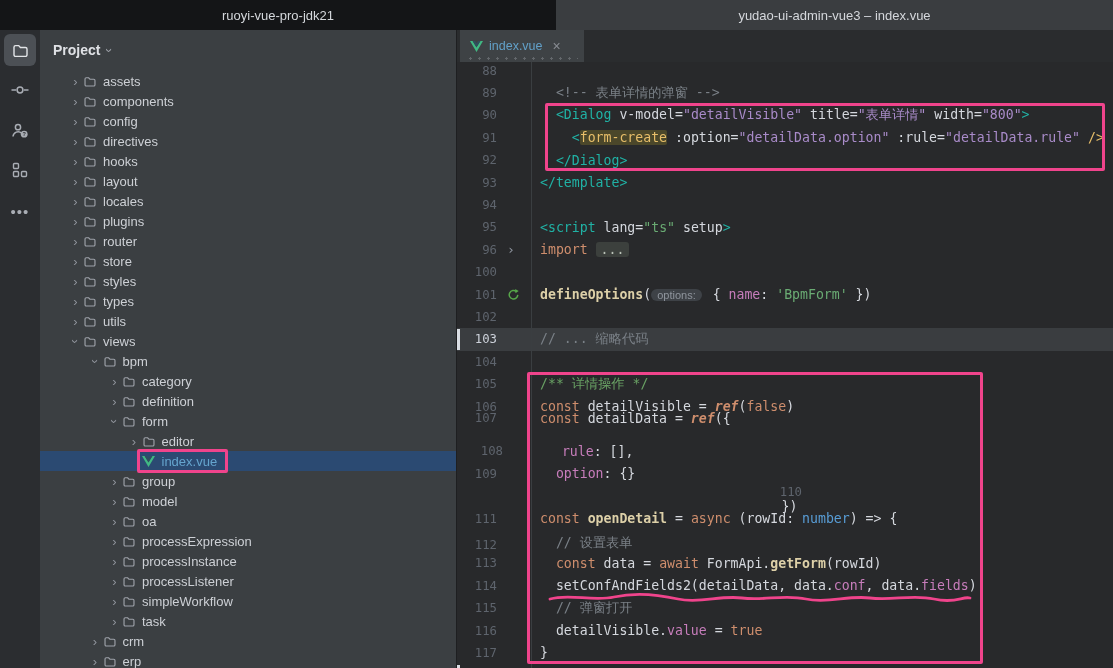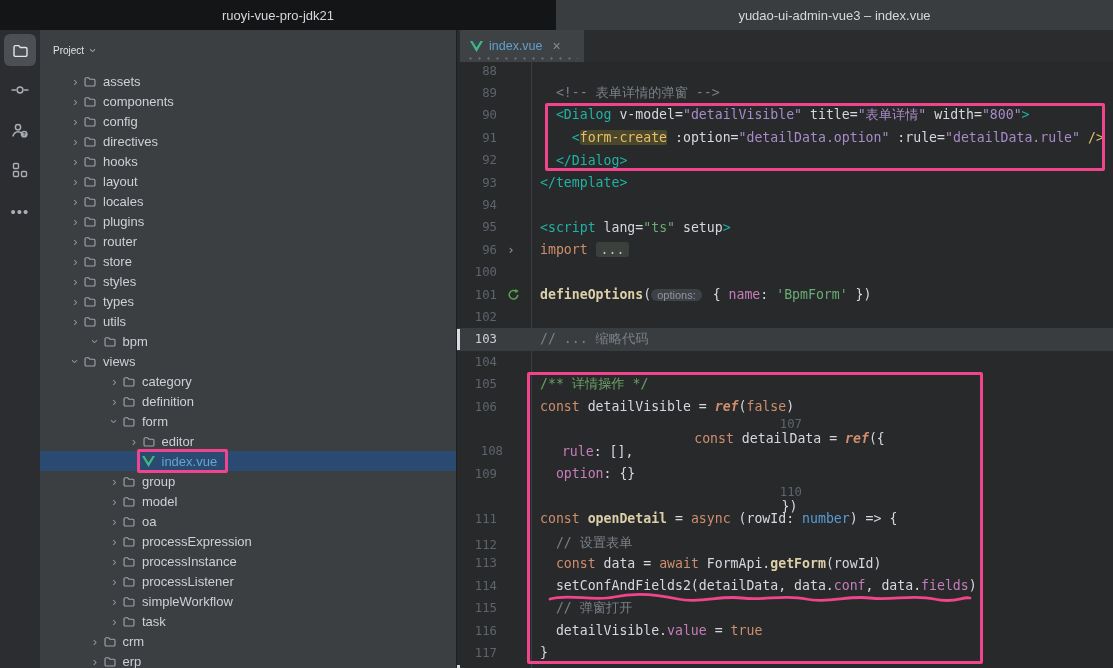--- a/index.html
+++ b/index.html
@@ -16,21 +16,21 @@
   .stripe { position:absolute; left:0; top:30px; width:40px; height:638px; background:#2B2D30;
     display:flex; flex-direction:column; align-items:center; gap:8px; padding-top:4px; }
   .stripe .tool { width:32px; height:32px; display:flex; align-items:center; justify-content:center;
     border-radius:6px; color:#A9ADB4; }
   .stripe .tool.sel { background:#4C5055; }
   .stripe .dots { font-size:15px; color:#A9ADB4; letter-spacing:1px; margin-top:2px; }
 
   
   .panel { position:absolute; left:40px; top:30px; width:416px; height:638px; background:#3B3F42; }
   .panel-header { height:40px; display:flex; align-items:center; padding-left:13px; }
-  .panel-header .ph-label { font-size:10px; font-weight:normal; color:#DFE1E5; }
+  .panel-header .ph-label { font-size:14px; font-weight:bold; color:#DFE1E5; }
   .panel-header .ph-chev { margin-left:7px; color:#9DA1A8; font-size:13px; display:inline-block; transform:rotate(90deg); }
   .tree { position:absolute; left:0; top:41px; right:0; }
   .trow { height:20px; display:flex; align-items:center; font-size:13px; color:#CDD0D5; white-space:nowrap; }
   .trow.sel { background:#2B4A72; }
   .trow .chev { width:15px; text-align:center; color:#8F939B; font-size:13px; flex:none; }
   .trow .chev.open { transform:rotate(90deg); }
   .trow .ticon { width:19px; flex:none; display:flex; align-items:center; }
   .trow .lbl { padding-left:1px; }
   .trow.vuefile .lbl { color:#65A5CE; }
   .anno-wrap { display:flex; align-items:center; position:relative; border:3px solid #F0448C; border-radius:2px;
@@ -252,37 +252,37 @@
       </div>
       <div class="trow" style="padding-left: 28px;">
         <span class="chev">›</span>
         <span class="ticon">
           <svg class="icon" width="14" height="13" viewBox="0 0 17 17">
             <path d="M2 5.2a1.6 1.6 0 0 1 1.6-1.6h3.1l1.7 1.9h5a1.6 1.6 0 0 1 1.6 1.6v5.7a1.6 1.6 0 0 1-1.6 1.6H3.6A1.6 1.6 0 0 1 2 12.8z" fill="none" stroke="#9EA2A9" stroke-width="1.5"></path>
           </svg>
         </span>
         <span class="lbl">utils</span>
       </div>
+      <div class="trow" style="padding-left: 28px;">
+        <span class="chev open">›</span>
+        <span class="ticon">
+          <svg class="icon" width="14" height="13" viewBox="0 0 17 17">
+            <path d="M2 5.2a1.6 1.6 0 0 1 1.6-1.6h3.1l1.7 1.9h5a1.6 1.6 0 0 1 1.6 1.6v5.7a1.6 1.6 0 0 1-1.6 1.6H3.6A1.6 1.6 0 0 1 2 12.8z" fill="none" stroke="#9EA2A9" stroke-width="1.5"></path>
+          </svg>
+        </span>
+        <span class="lbl">views</span>
+      </div>
       <div class="trow" style="padding-left: 47.5px;">
         <span class="chev open">›</span>
         <span class="ticon">
           <svg class="icon" width="14" height="13" viewBox="0 0 17 17">
             <path d="M2 5.2a1.6 1.6 0 0 1 1.6-1.6h3.1l1.7 1.9h5a1.6 1.6 0 0 1 1.6 1.6v5.7a1.6 1.6 0 0 1-1.6 1.6H3.6A1.6 1.6 0 0 1 2 12.8z" fill="none" stroke="#9EA2A9" stroke-width="1.5"></path>
           </svg>
         </span>
         <span class="lbl">bpm</span>
-      </div>
-      <div class="trow" style="padding-left: 28px;">
-        <span class="chev open">›</span>
-        <span class="ticon">
-          <svg class="icon" width="14" height="13" viewBox="0 0 17 17">
-            <path d="M2 5.2a1.6 1.6 0 0 1 1.6-1.6h3.1l1.7 1.9h5a1.6 1.6 0 0 1 1.6 1.6v5.7a1.6 1.6 0 0 1-1.6 1.6H3.6A1.6 1.6 0 0 1 2 12.8z" fill="none" stroke="#9EA2A9" stroke-width="1.5"></path>
-          </svg>
-        </span>
-        <span class="lbl">views</span>
       </div>
       <div class="trow" style="padding-left: 67px;">
         <span class="chev">›</span>
         <span class="ticon">
           <svg class="icon" width="14" height="13" viewBox="0 0 17 17">
             <path d="M2 5.2a1.6 1.6 0 0 1 1.6-1.6h3.1l1.7 1.9h5a1.6 1.6 0 0 1 1.6 1.6v5.7a1.6 1.6 0 0 1-1.6 1.6H3.6A1.6 1.6 0 0 1 2 12.8z" fill="none" stroke="#9EA2A9" stroke-width="1.5"></path>
           </svg>
         </span>
         <span class="lbl">category</span>
       </div>
@@ -434,21 +434,21 @@
       <div class="cline" style="top: 231px;"><span class="ln">100</span><span class="gslot"></span><span class="code"></span></div>
       <div class="cline" style="top: 253.4px;"><span class="ln">101</span><span class="gslot"><svg class="icon" width="13" height="13" viewBox="0 0 14 14">
             <path d="M11.6 7.4a4.6 4.6 0 1 1-1.6-3.6" fill="none" stroke="#57A64A" stroke-width="1.6"></path>
             <path d="M8.8 1.0 L12.6 3.3 L9.1 5.6 Z" fill="#57A64A"></path>
           </svg></span><span class="code"><span class="fnb">defineOptions</span><span class="pln">(</span><span class="inlay">options:</span><span class="pln"> { </span><span class="mem">name</span><span class="pln">: </span><span class="strG">'BpmForm'</span><span class="pln"> })</span></span></div>
       <div class="cline" style="top: 275.8px;"><span class="ln">102</span><span class="gslot"></span><span class="code"></span></div>
       <div class="cline caret" style="top: 298.2px;"><span class="wbar"></span><span class="ln">103</span><span class="gslot"></span><span class="code"><span class="cmt">// ... 缩略代码</span></span></div>
       <div class="cline" style="top: 320.6px;"><span class="ln">104</span><span class="gslot"></span><span class="code"></span></div>
       <div class="cline" style="top: 343px;"><span class="ln">105</span><span class="gslot"></span><span class="code"><span class="doc">/** 详情操作 */</span></span></div>
       <div class="cline" style="top: 365.4px;"><span class="ln">106</span><span class="gslot"></span><span class="code"><span class="kw">const</span><span class="pln"> detailVisible = </span><span class="ref">ref</span><span class="pln">(</span><span class="kw">false</span><span class="pln">)</span></span></div>
-      <div class="cline" style="top: 387px; flex-direction: column;"><span class="ln">107</span><span class="gslot"></span><span class="code"><span class="kw">const</span><span class="pln"> detailData = </span><span class="ref">ref</span><span class="pln">({</span></span></div>
+      <div class="cline" style="top: 377px;"><span class="ln">107</span><span class="gslot"></span><span class="code"><span class="kw">const</span><span class="pln"> detailData = </span><span class="ref">ref</span><span class="pln">({</span></span></div>
       <div class="cline" style="top: 410.2px; padding-left: 6px;"><span class="ln">108</span><span class="gslot"></span><span class="code"><span class="pln">  </span><span class="mem">rule</span><span class="pln">: [],</span></span></div>
       <div class="cline" style="top: 432.6px;"><span class="ln">109</span><span class="gslot"></span><span class="code"><span class="pln">  </span><span class="mem">option</span><span class="pln">: {}</span></span></div>
       <div class="cline" style="top: 455px; flex-direction: column;"><span class="ln">110</span><span class="gslot"></span><span class="code"><span class="pln">})</span></span></div>
       <div class="cline" style="top: 477.4px;"><span class="ln">111</span><span class="gslot"></span><span class="code"><span class="kw">const</span><span class="pln"> </span><span class="fnb">openDetail</span><span class="pln"> = </span><span class="kw">async</span><span class="pln"> (rowId: </span><span class="typ">number</span><span class="pln">) =&gt; {</span></span></div>
       <div class="cline" style="top: 499.8px; align-items: flex-end;"><span class="ln">112</span><span class="gslot"></span><span class="code"><span class="pln">  </span><span class="cmt">// 设置表单</span></span></div>
       <div class="cline" style="top: 522.2px;"><span class="ln">113</span><span class="gslot"></span><span class="code"><span class="pln">  </span><span class="kw">const</span><span class="pln"> data = </span><span class="kw">await</span><span class="pln"> FormApi.</span><span class="fnb">getForm</span><span class="pln">(rowId)</span></span></div>
       <div class="cline" style="top: 544.6px;"><span class="ln">114</span><span class="gslot"></span><span class="code"><span class="pln">  setConfAndFields2(detailData, data.</span><span class="mem">conf</span><span class="pln">, data.</span><span class="mem">fields</span><span class="pln">)</span></span></div>
       <div class="cline" style="top: 567px;"><span class="ln">115</span><span class="gslot"></span><span class="code"><span class="pln">  </span><span class="cmt">// 弹窗打开</span></span></div>
       <div class="cline" style="top: 589.4px;"><span class="ln">116</span><span class="gslot"></span><span class="code"><span class="pln">  detailVisible.</span><span class="mem">value</span><span class="pln"> = </span><span class="kw">true</span></span></div>
       <div class="cline" style="top: 611.8px;"><span class="ln">117</span><span class="gslot"></span><span class="code"><span class="pln">}</span></span></div>

